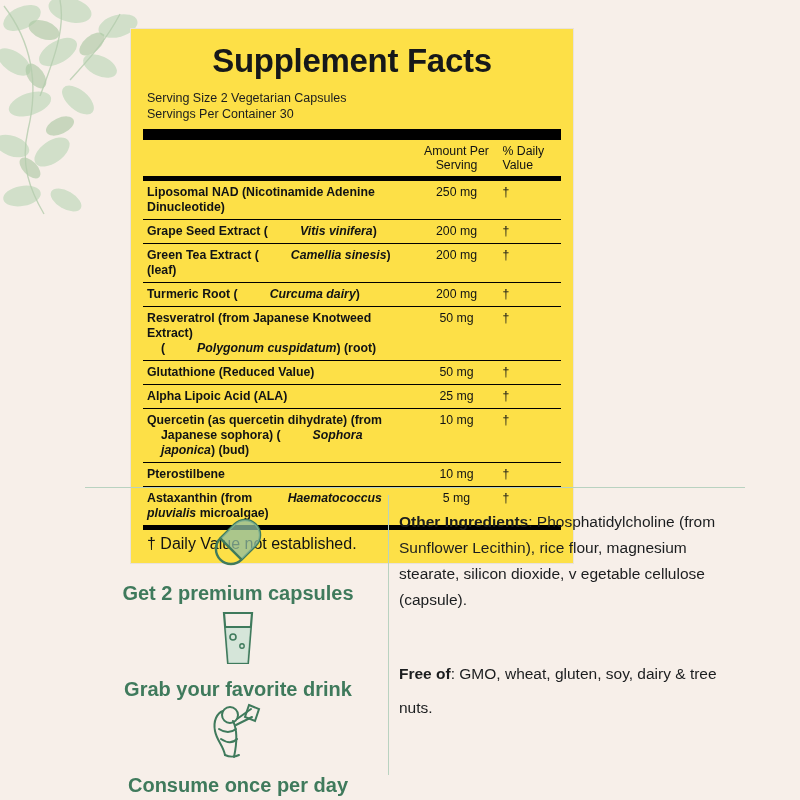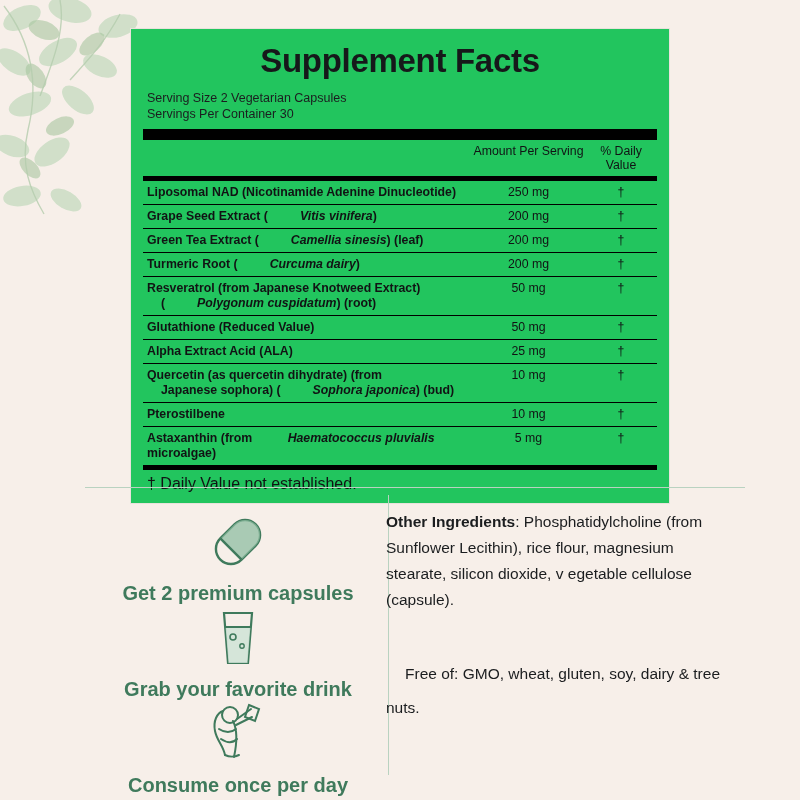--- a/index.html
+++ b/index.html
@@ -23,22 +23,22 @@
     width: 170px;
     height: 230px;
     pointer-events: none;
   }
 
   
   .facts-panel {
     position: absolute;
     left: 130px;
     top: 28px;
-    width: 540px;
-    background: #22c55e;
+    width: 444px;
+    background: #fde047;
     box-sizing: border-box;
     padding: 10px 12px 8px 12px;
     border: 1px solid #e9e2dc;
   }
   .facts-title {
     text-align: center;
     font-size: 33px;
     font-weight: bold;
     color: #16181a;
     letter-spacing: -0.3px;
@@ -71,21 +71,21 @@
     vertical-align: top;
   }
   table.facts tr.row td {
     border-bottom: 1px solid #000;
   }
   table.facts tr.row:last-child td {
     border-bottom: none;
   }
   .col-name { width: 64%; padding-left: 4px !important; line-height: 15px; font-weight: bold;}
   .col-amt  { width: 22%; text-align: center; }
-  .col-dv   { width: 14%; text-align: center; }
+  .col-dv   { width: 14%; }
   .hdr-row td {
     font-weight: normal;
     font-size: 12.3px;
     padding-bottom: 3px;
     padding-top: 2px;
   }
   .footnote {
     font-size: 16px;
     padding: 5px 0 2px 4px;
     color: #111314;
@@ -139,37 +139,37 @@
   }
   .step-label {
     font-size: 20px;
     font-weight: bold;
     color: #3f7a5c;
     line-height: 25px;
   }
 
   .right-col {
     position: absolute;
-    left: 301px;
+    left: 314px;
     top: 22px;
     width: 340px;
   }
   .ingredients {
     font-size: 15.5px;
     line-height: 26px;
     color: #1b1d1f;
   }
   .ingredients b { font-weight: bold; }
   .free-of {
     margin-top: 44px;
     font-size: 15.5px;
     line-height: 34px;
     color: #1b1d1f;
   }
-  .free-of b { font-weight: normal; margin-left: 19px; }
+  .free-of b { font-weight: bold; }
 </style>
 </head>
 <body>
 
 <div class="leaves">
   <svg width="170" height="230" viewBox="0 0 170 230" xmlns="http://www.w3.org/2000/svg">
     <g fill="#cfdfc8" opacity="0.95">
       <ellipse cx="22" cy="18" rx="20" ry="11" transform="rotate(-25 22 18)"></ellipse>
       <ellipse cx="70" cy="10" rx="22" ry="12" transform="rotate(15 70 10)"></ellipse>
       <ellipse cx="118" cy="26" rx="20" ry="11" transform="rotate(-15 118 26)"></ellipse>
@@ -240,21 +240,21 @@
           <td class="col-name">Resveratrol (from Japanese Knotweed Extract)<br><span class="indent">(<span class="ital">Polygonum cuspidatum</span>) (root)</span></td>
           <td class="col-amt">50 mg</td>
           <td class="col-dv">†</td>
         </tr>
         <tr class="row">
           <td class="col-name">Glutathione (Reduced Value)</td>
           <td class="col-amt">50 mg</td>
           <td class="col-dv">†</td>
         </tr>
         <tr class="row">
-          <td class="col-name">Alpha Extract Acid (ALA)</td>
+          <td class="col-name">Alpha Lipoic Acid (ALA)</td>
           <td class="col-amt">25 mg</td>
           <td class="col-dv">†</td>
         </tr>
         <tr class="row">
           <td class="col-name">Quercetin (as quercetin dihydrate) (from<br><span class="indent">Japanese sophora) (<span class="ital">Sophora japonica</span>) (bud)</span></td>
           <td class="col-amt">10 mg</td>
           <td class="col-dv">†</td>
         </tr>
         <tr class="row">
           <td class="col-name">Pterostilbene</td>

